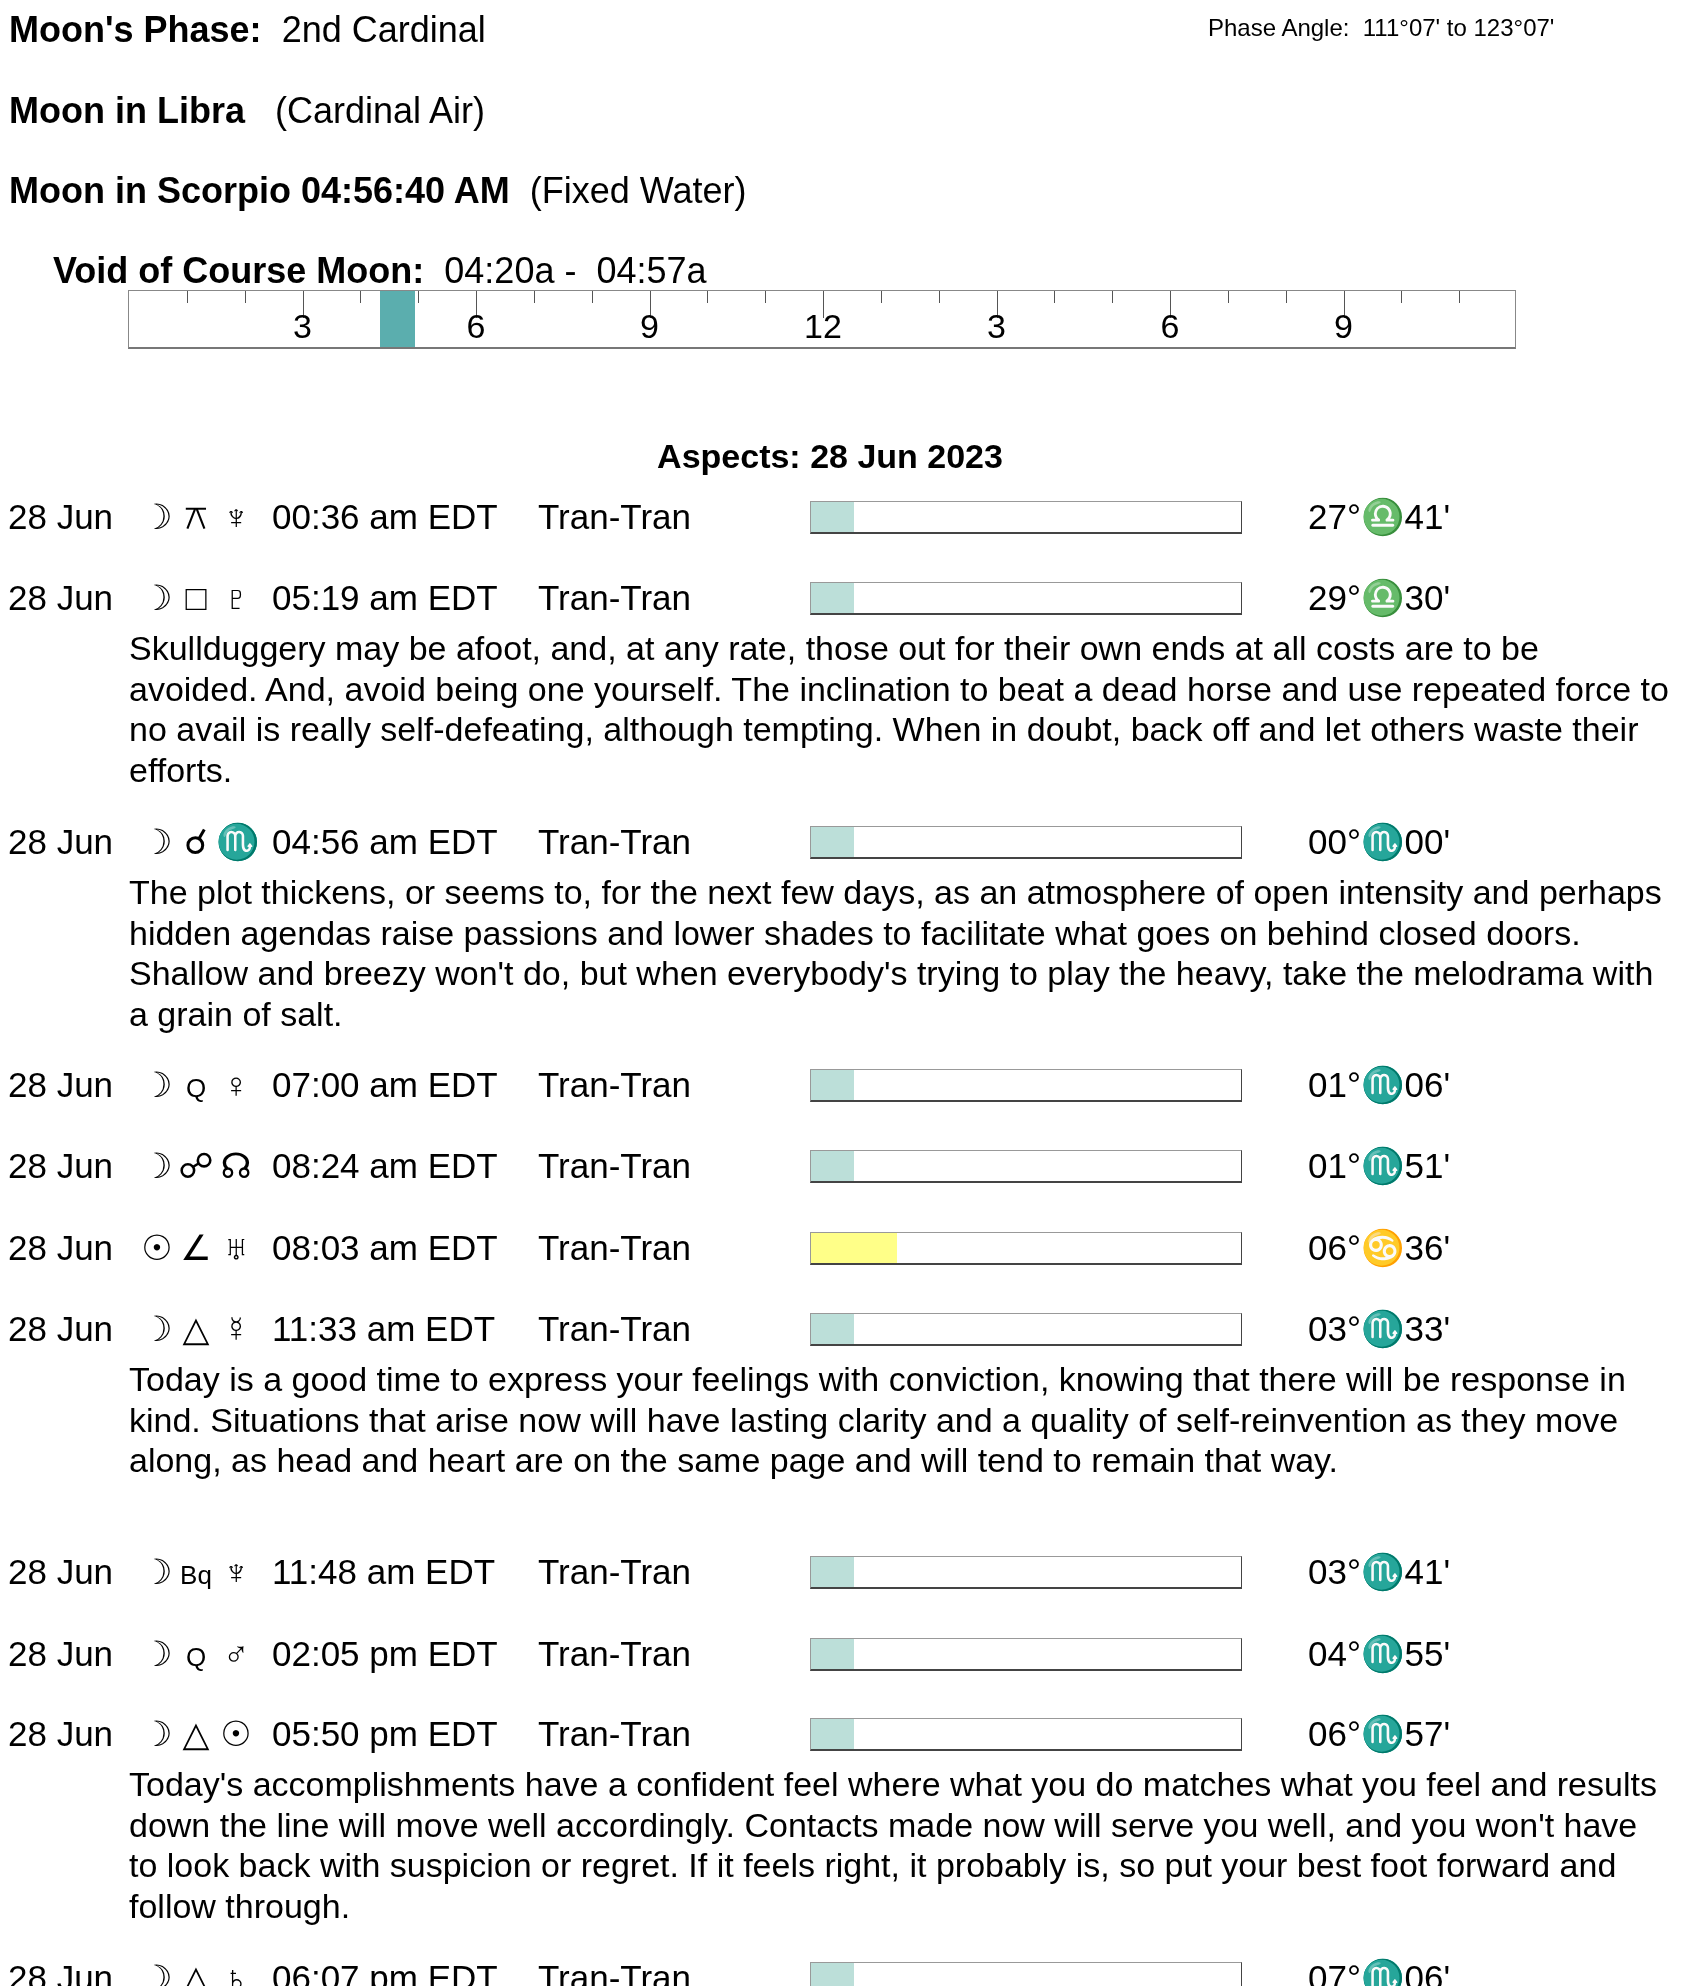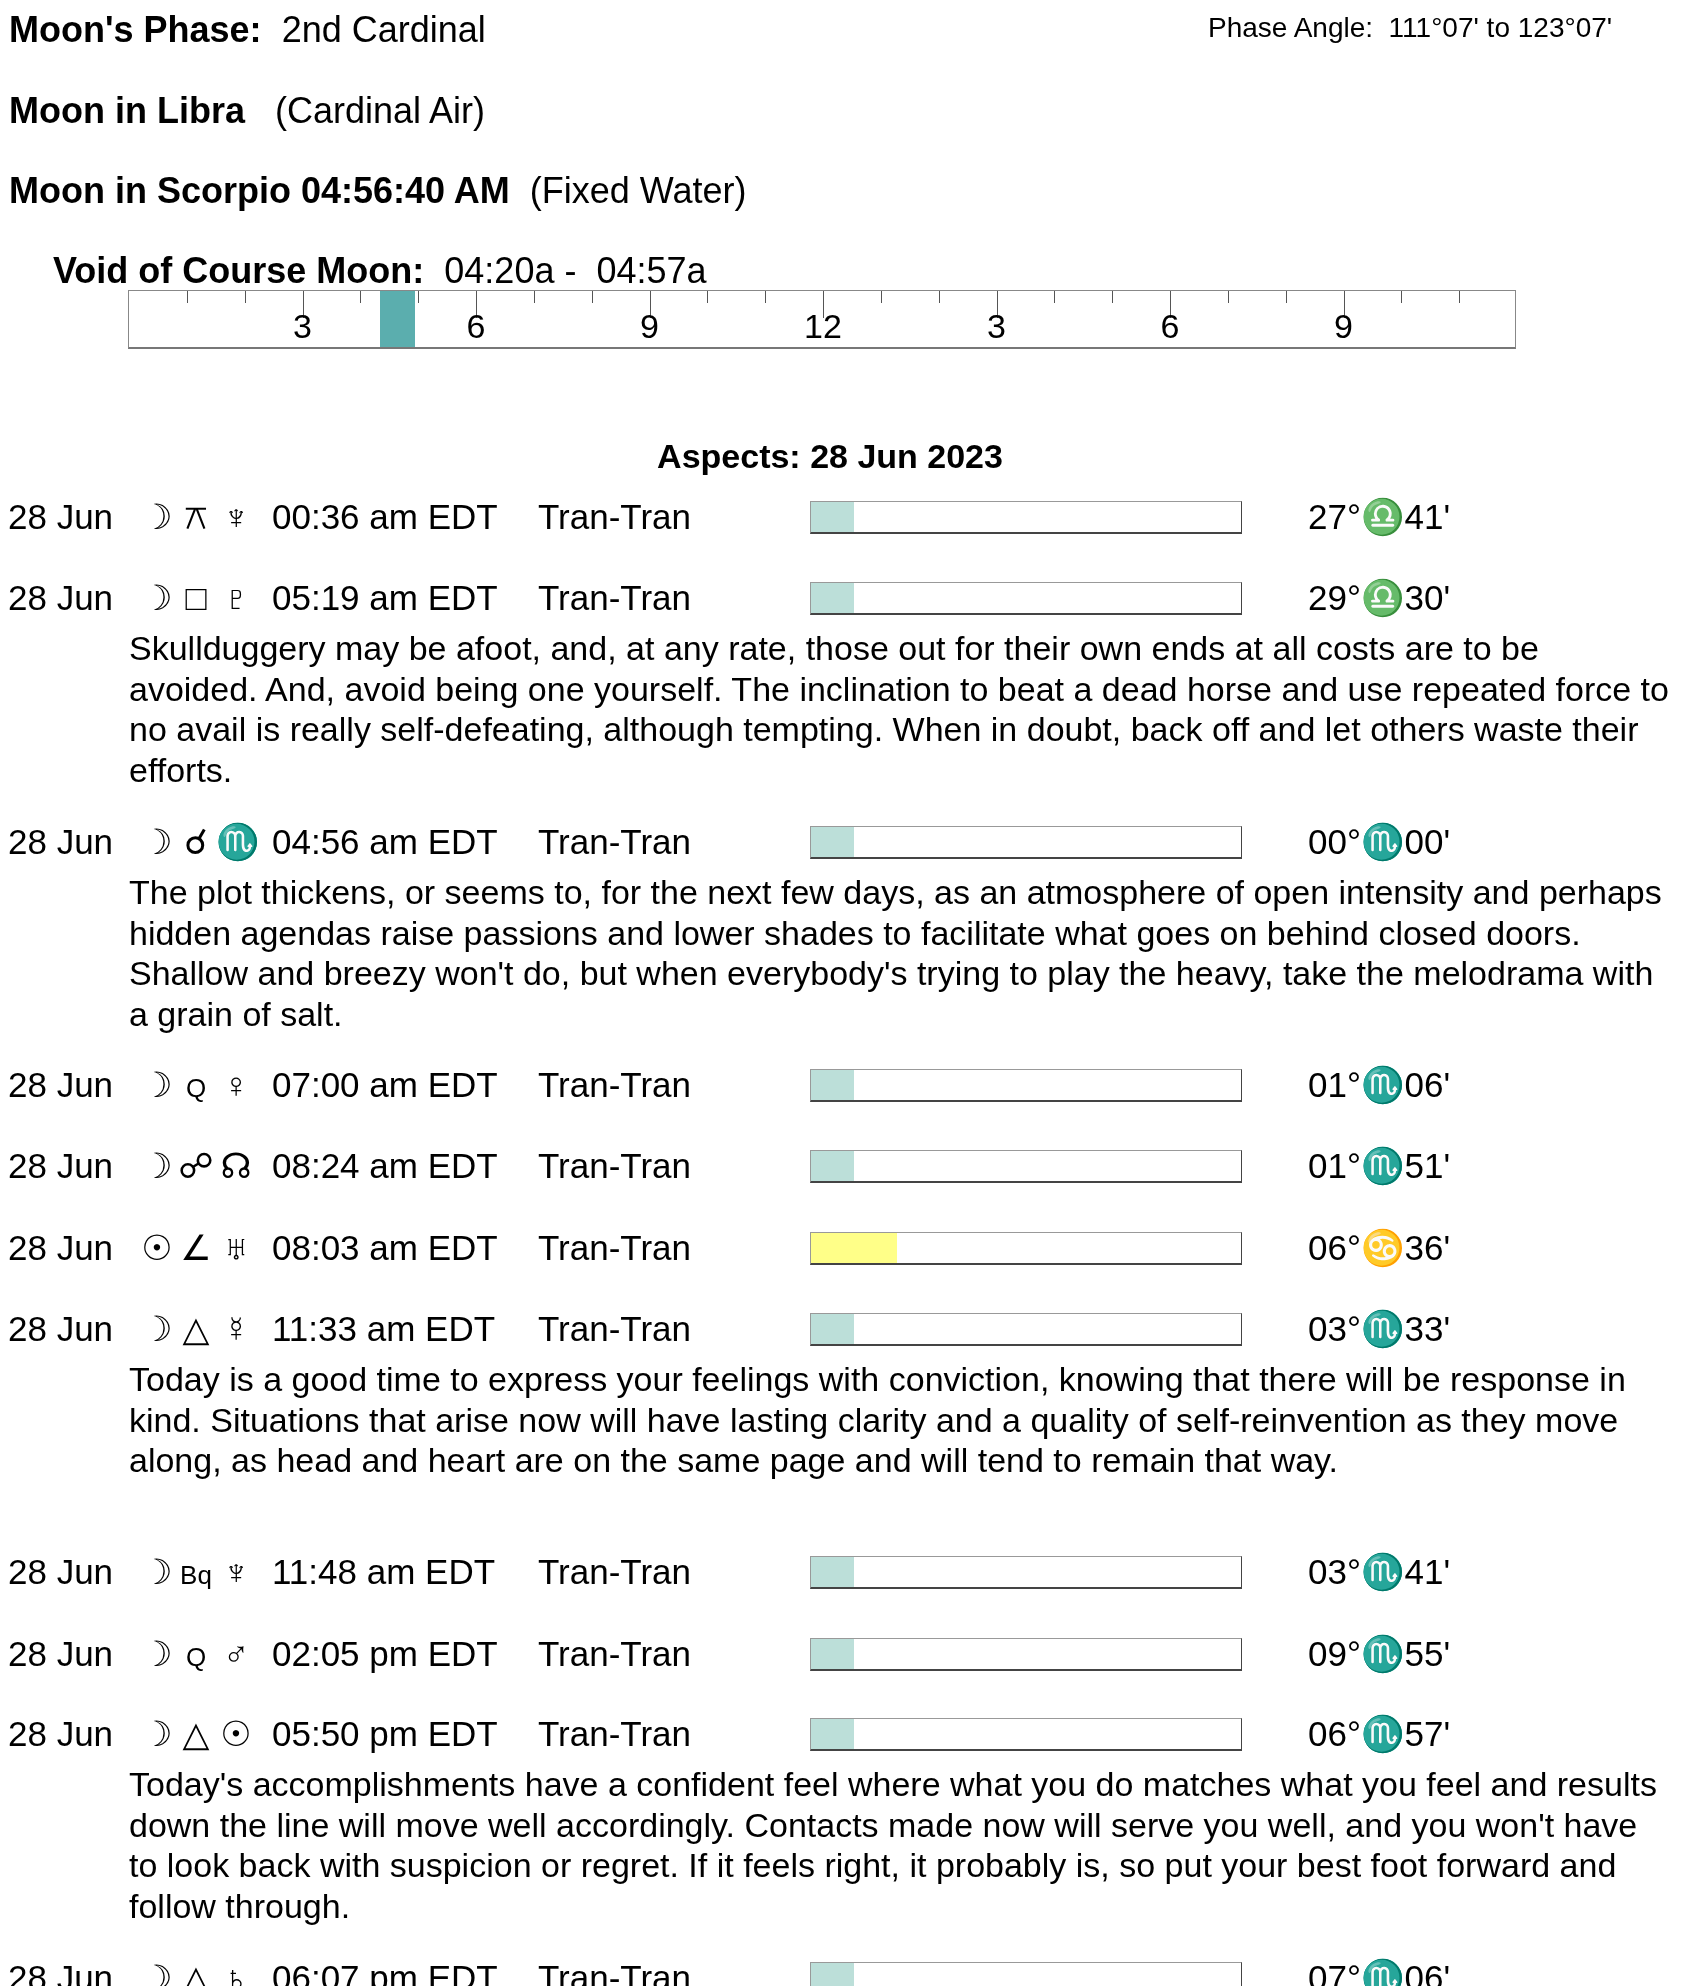--- a/index.html
+++ b/index.html
@@ -1,21 +1,21 @@
 <!DOCTYPE html>
 <html><head>
 <meta charset="utf-8">
 <style>
   html, body { margin:0; padding:0; background:#ffffff; }
   body { width:1690px; height:1986px; position:relative; overflow:hidden;
          font-family:"Liberation Sans", sans-serif; color:#000; }
   .abs { position:absolute; white-space:nowrap; }
   .hdr { font-size:36px; line-height:40px; }
   .b { font-weight:bold; }
-  .phase-angle { font-size:28px; line-height:32px; }
+  .phase-angle { font-size:24px; line-height:32px; }
   .timeline { position:absolute; left:128px; top:290px; width:1388px; height:59px;
               border:1.5px solid #888; border-bottom:2px solid #777; box-sizing:border-box; background:#fff; }
   .tick { position:absolute; top:0; width:1px; background:#555; height:12px; }
   .tick.major { height:27px; }
   .tick-label { position:absolute; top:16px; font-size:34px; line-height:38px; transform:translateX(-50%); }
   .voc-fill { position:absolute; top:0; bottom:0; background:#5BAEAE; }
   .aspects-title { position:absolute; left:0; width:1660px; text-align:center; top:436px;
                    font-size:34px; font-weight:bold; line-height:40px; }
   .row { position:absolute; left:0; width:1690px; height:40px; font-size:35px; line-height:40px; }
   .row .date { position:absolute; left:8px; }
@@ -175,21 +175,21 @@
       <span class="pos">03°♏41'</span>
     </div>
     <div class="row" style="top: 1634px;">
       <span class="date">28 Jun</span>
       <span class="glyphs"><span style="width:38px">☽</span><span style="width:40px" class="g-small">Q</span><span style="width:40px">♂</span></span>
       <span class="time">02:05 pm EDT</span>
       <span class="kind">Tran-Tran</span>
       <div class="bar">
         <div class="fill" style="width:10%;background:#BCDFD9"></div>
       </div>
-      <span class="pos">09°♏55'</span>
+      <span class="pos">04°♏55'</span>
     </div>
     <div class="row" style="top: 1714px;">
       <span class="date">28 Jun</span>
       <span class="glyphs"><span style="width:38px">☽</span><span style="width:40px" class="">△</span><span style="width:40px">☉</span></span>
       <span class="time">05:50 pm EDT</span>
       <span class="kind">Tran-Tran</span>
       <div class="bar">
         <div class="fill" style="width:10%;background:#BCDFD9"></div>
       </div>
       <span class="pos">06°♏57'</span>

